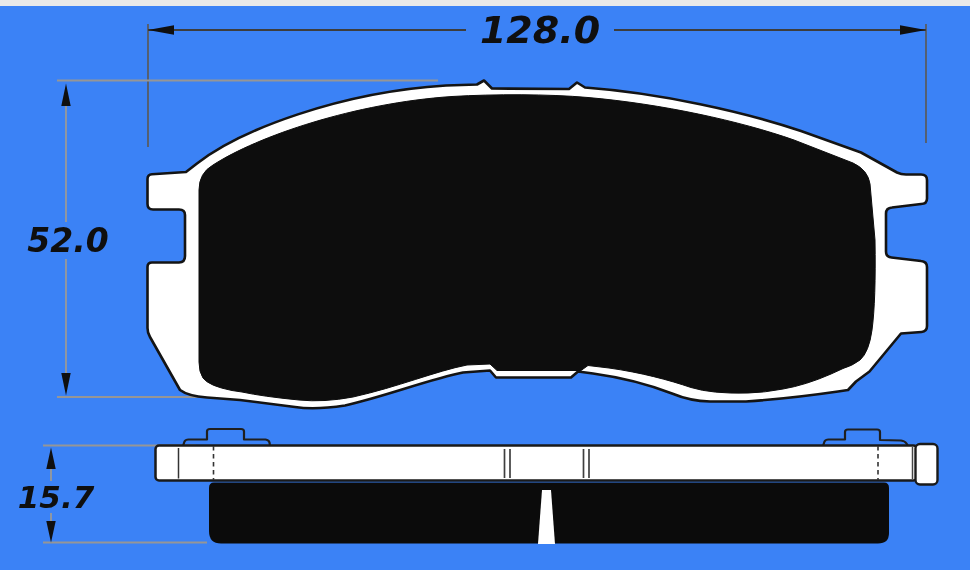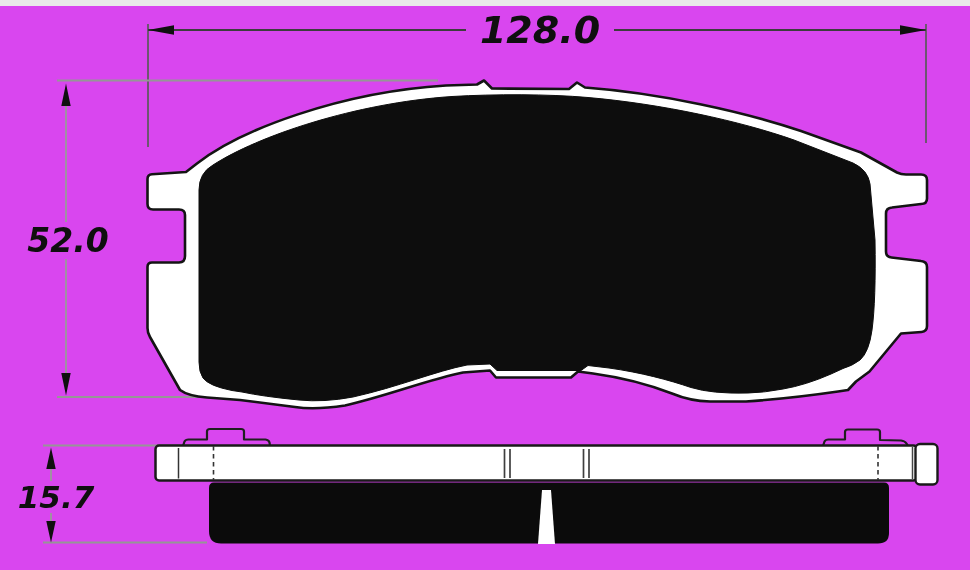--- a/index.html
+++ b/index.html
@@ -1,19 +1,19 @@
 <!DOCTYPE html>
 <html><head>
 <meta charset="utf-8">
 <style>
   html,body{margin:0;padding:0;background:#ffffff;}
   .page{
     position:relative;
     width:970px;height:570px;
-    background:#d946ef;
+    background:#3b82f6;
     overflow:hidden;
     font-family:"DejaVu Sans", sans-serif;
   }
   .scan-band{position:absolute;left:0;top:0;width:970px;height:6px;background:#e9e9e9;}
   svg{position:absolute;left:0;top:0;}
   .dim-text{
     font-family:"DejaVu Sans", sans-serif;
     font-weight:bold;
     font-style:italic;
     fill:#0f0f0f;

